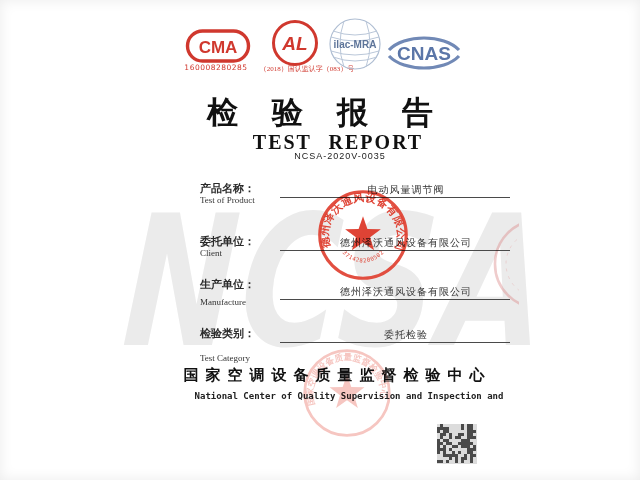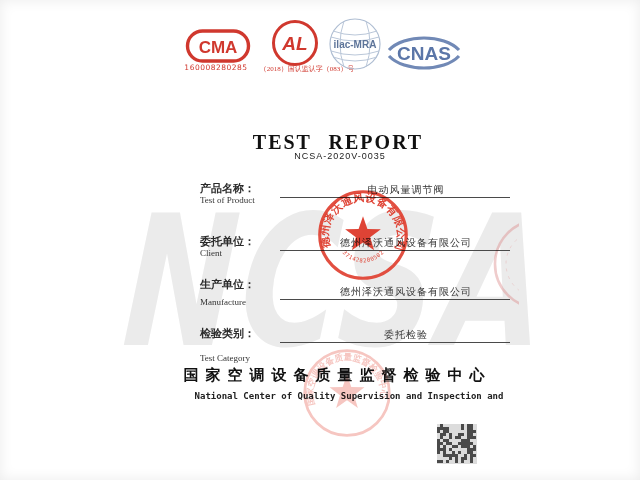--- a/index.html
+++ b/index.html
@@ -85,20 +85,21 @@
       <text x="27" y="31" text-anchor="middle" font-size="10" font-weight="bold" font-family="Liberation Sans, sans-serif" fill="#5d7499">ilac-MRA</text>
     </svg>
 
     <svg class="abs" style="top:33px;left:386px" width="76" height="40" viewBox="0 0 76 40">
       <path d="M3,17 C 18,1 58,1 73,17" fill="none" stroke="#7189b6" stroke-width="3.2"></path>
       <path d="M3,23 C 18,39 58,39 73,23" fill="none" stroke="#7189b6" stroke-width="3.2"></path>
       <text x="38" y="27" text-anchor="middle" font-size="19" font-weight="bold" font-family="Liberation Sans, sans-serif" fill="#5b76a8">CNAS</text>
     </svg>
 
 
+    <div class="abs cx title-zh">检验报告</div>
     <div class="abs cx title-en">TEST REPORT</div>
     <div class="abs cx report-no">NCSA-2020V-0035</div>
 
     <div>
       <div class="abs f-label" style="top:181px">产品名称：</div>
       <div class="abs f-en" style="top:195px">Test of Product</div>
       <div class="abs f-line" style="top:197px"></div>
       <div class="abs cx f-value" style="top:183px">电动风量调节阀</div>
     </div>
 

